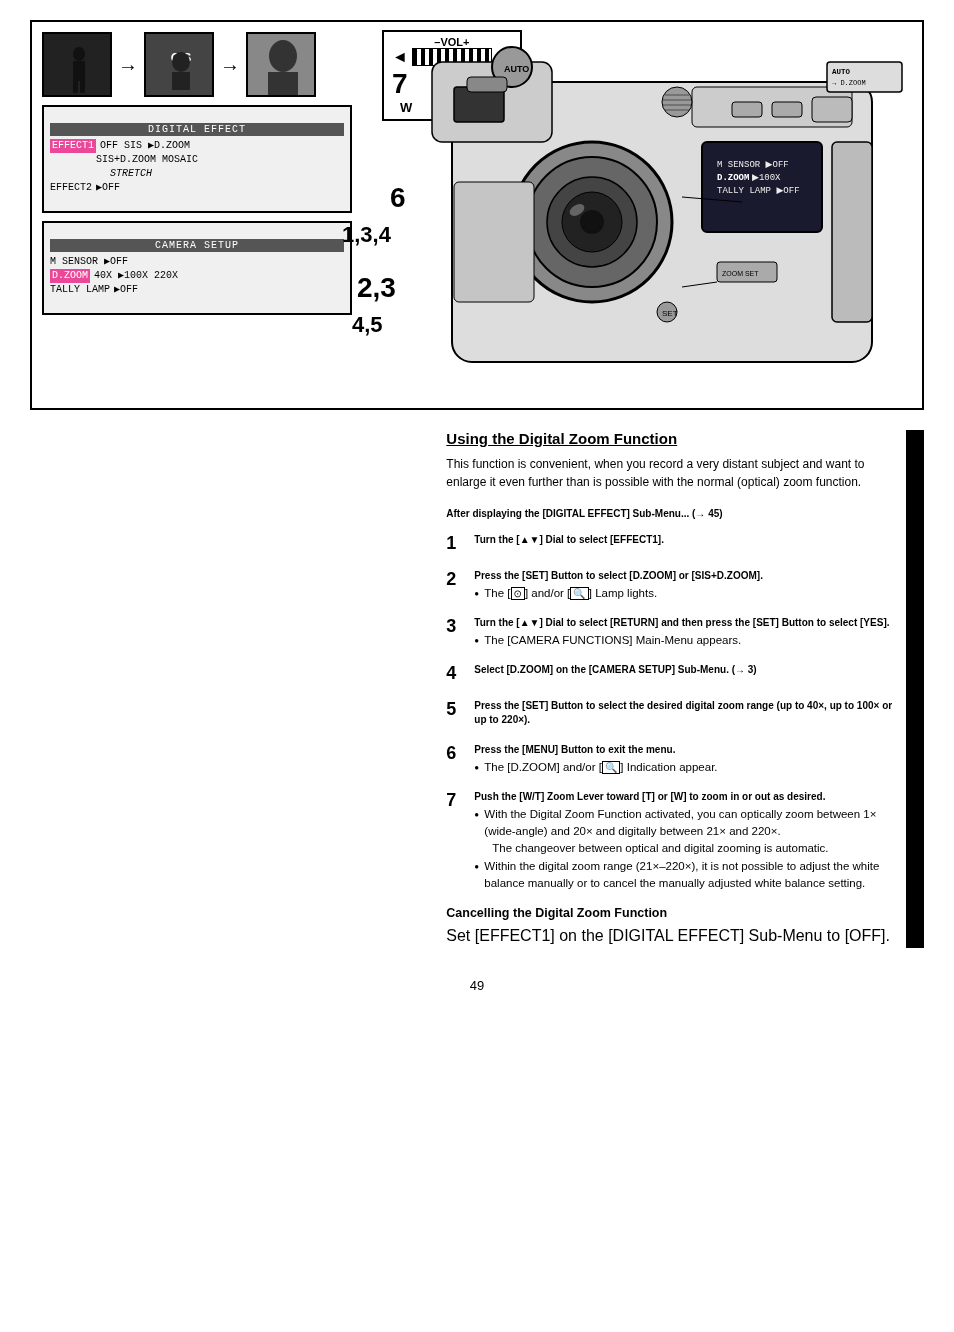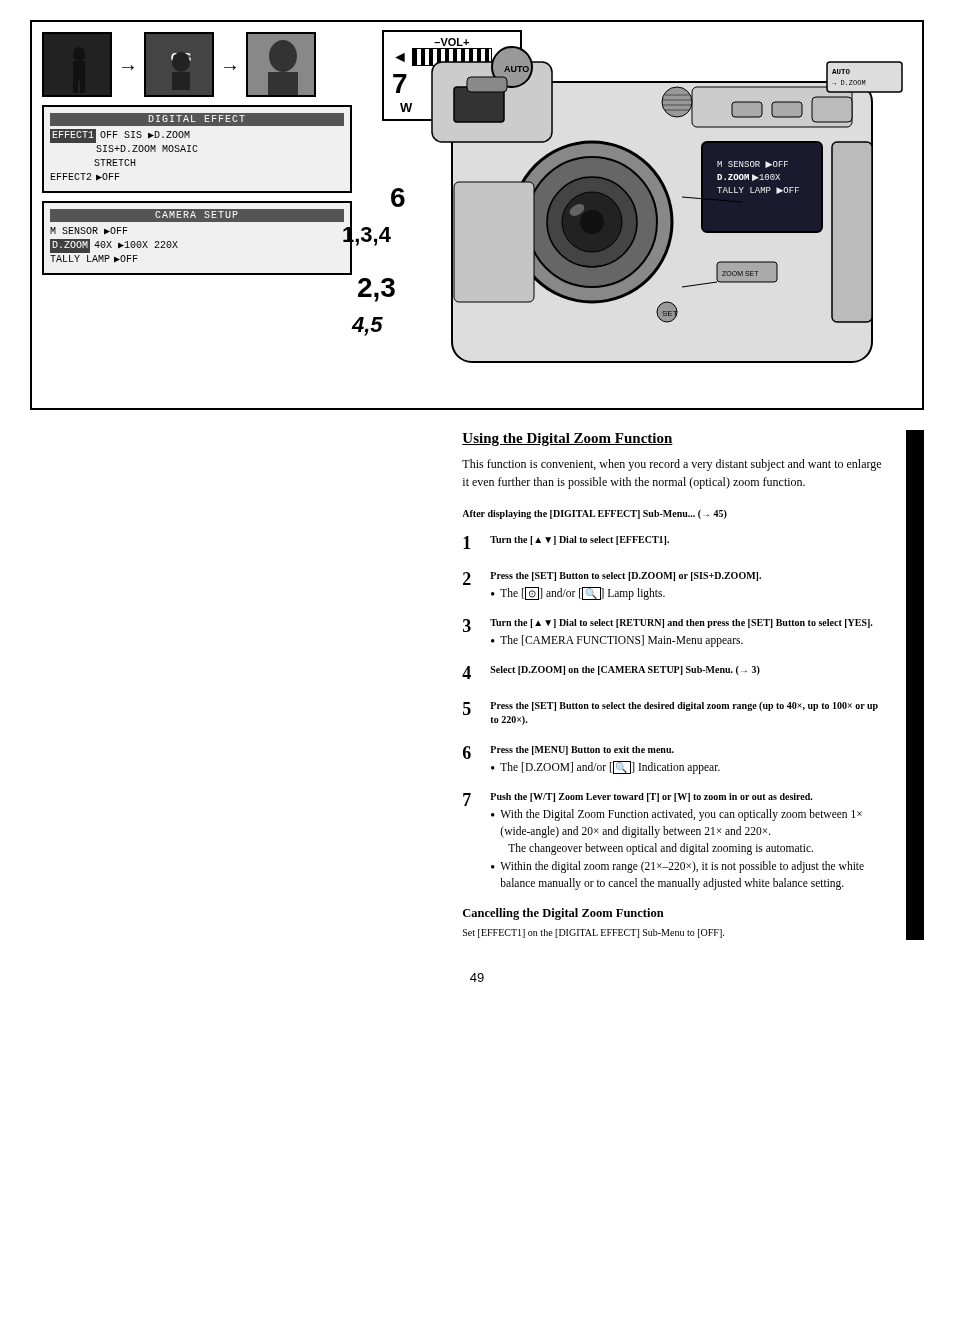--- a/index.html
+++ b/index.html
@@ -55,40 +55,40 @@
     .arrow-right {
       font-size: 20px;
       font-weight: bold;
       color: #000;
     }
     
     .menu-screen {
       border: 2px solid #000;
       background: #f0f0f0;
       margin-bottom: 8px;
-      padding: 6px 6px;
+      padding: 16px 6px;
       font-family: 'Courier New', monospace;
       font-size: 10px;
     }
     .menu-screen .menu-title {
       background: #555;
       color: #fff;
       text-align: center;
       font-size: 10px;
       padding: 1px;
       margin-bottom: 3px;
       letter-spacing: 1px;
     }
     .menu-screen .menu-row {
       display: flex;
       font-size: 10px;
       line-height: 1.4;
     }
     .menu-screen .selected {
-      background: #404040;
+      background: #ec4899;
       color: #fff;
       padding: 0 2px;
     }
     
     .step-number {
       position: absolute;
       font-size: 28px;
       font-weight: bold;
       color: #000;
     }
@@ -125,22 +125,21 @@
     }
     .vol-box {
       border: 2px solid #000;
       padding: 4px 8px;
       text-align: center;
       background: #fff;
     }
     
     .content-area {
       display: flex;
-      gap: 20px;
-      font-family: Liberation Serif, serif;
+      gap: 4px;
     }
     .instructions {
       flex: 1;
       padding-left: 10px;
     }
     .section-title {
       font-size: 15px;
       font-weight: bold;
       text-decoration: underline;
       margin-bottom: 8px;
@@ -200,21 +199,21 @@
     }
     .cancel-section {
       margin-top: 10px;
     }
     .cancel-title {
       font-size: 12.5px;
       font-weight: bold;
       margin-bottom: 4px;
     }
     .cancel-text {
-      font-size: 10px;
+      font-size: 16px;
       line-height: 1.5;
     }
     
     .side-bar {
       width: 18px;
       background: #000;
       align-self: stretch;
       min-height: 60px;
     }
     
@@ -277,21 +276,21 @@
       <div class="menu-screen" style="margin-top:6px;">
         <div class="menu-title">DIGITAL EFFECT</div>
         <div class="menu-row">
           <span class="selected">EFFECT1</span>
           <span style="margin-left:4px;">OFF  SIS ▶D.ZOOM</span>
         </div>
         <div class="menu-row">
           <span style="margin-left:46px;">SIS+D.ZOOM MOSAIC</span>
         </div>
         <div class="menu-row">
-          <span style="margin-left:44px;">STRETCH</span>
+          <span style="margin-left:60px;font-style:italic;">STRETCH</span>
         </div>
         <div class="menu-row">
           <span>EFFECT2</span>
           <span style="margin-left:4px;">▶OFF</span>
         </div>
       </div>
 
       <div class="menu-screen">
         <div class="menu-title">CAMERA SETUP</div>
         <div class="menu-row">
@@ -324,21 +323,21 @@
         <div class="wt-label">
           <span>W</span>
           <span>T</span>
         </div>
       </div>
     </div>
 
     <div class="step-number" style="left:358px; top:160px;">6</div>
     <div class="step-number" style="left:310px; top:200px; font-size:22px;">1,3,4</div>
     <div class="step-number" style="left:325px; top:250px;">2,3</div>
-    <div class="step-number" style="left:320px; top:290px; font-size:22px;font-style:italic;">4,5</div>
+    <div class="step-number" style="left:320px; top:290px; font-size:22px;">4,5</div>
 
     <div class="camera-body-area">
       <svg width="540" height="390" viewBox="0 0 540 390">
 
         <rect x="80" y="60" width="420" height="280" rx="20" fill="#ddd" stroke="#000" stroke-width="2"></rect>
 
         <rect x="60" y="40" width="120" height="80" rx="10" fill="#ccc" stroke="#000" stroke-width="1.5"></rect>
 
         <circle cx="220" cy="200" r="80" fill="#888" stroke="#000" stroke-width="3"></circle>
         <circle cx="220" cy="200" r="65" fill="#666" stroke="#000" stroke-width="2"></circle>

